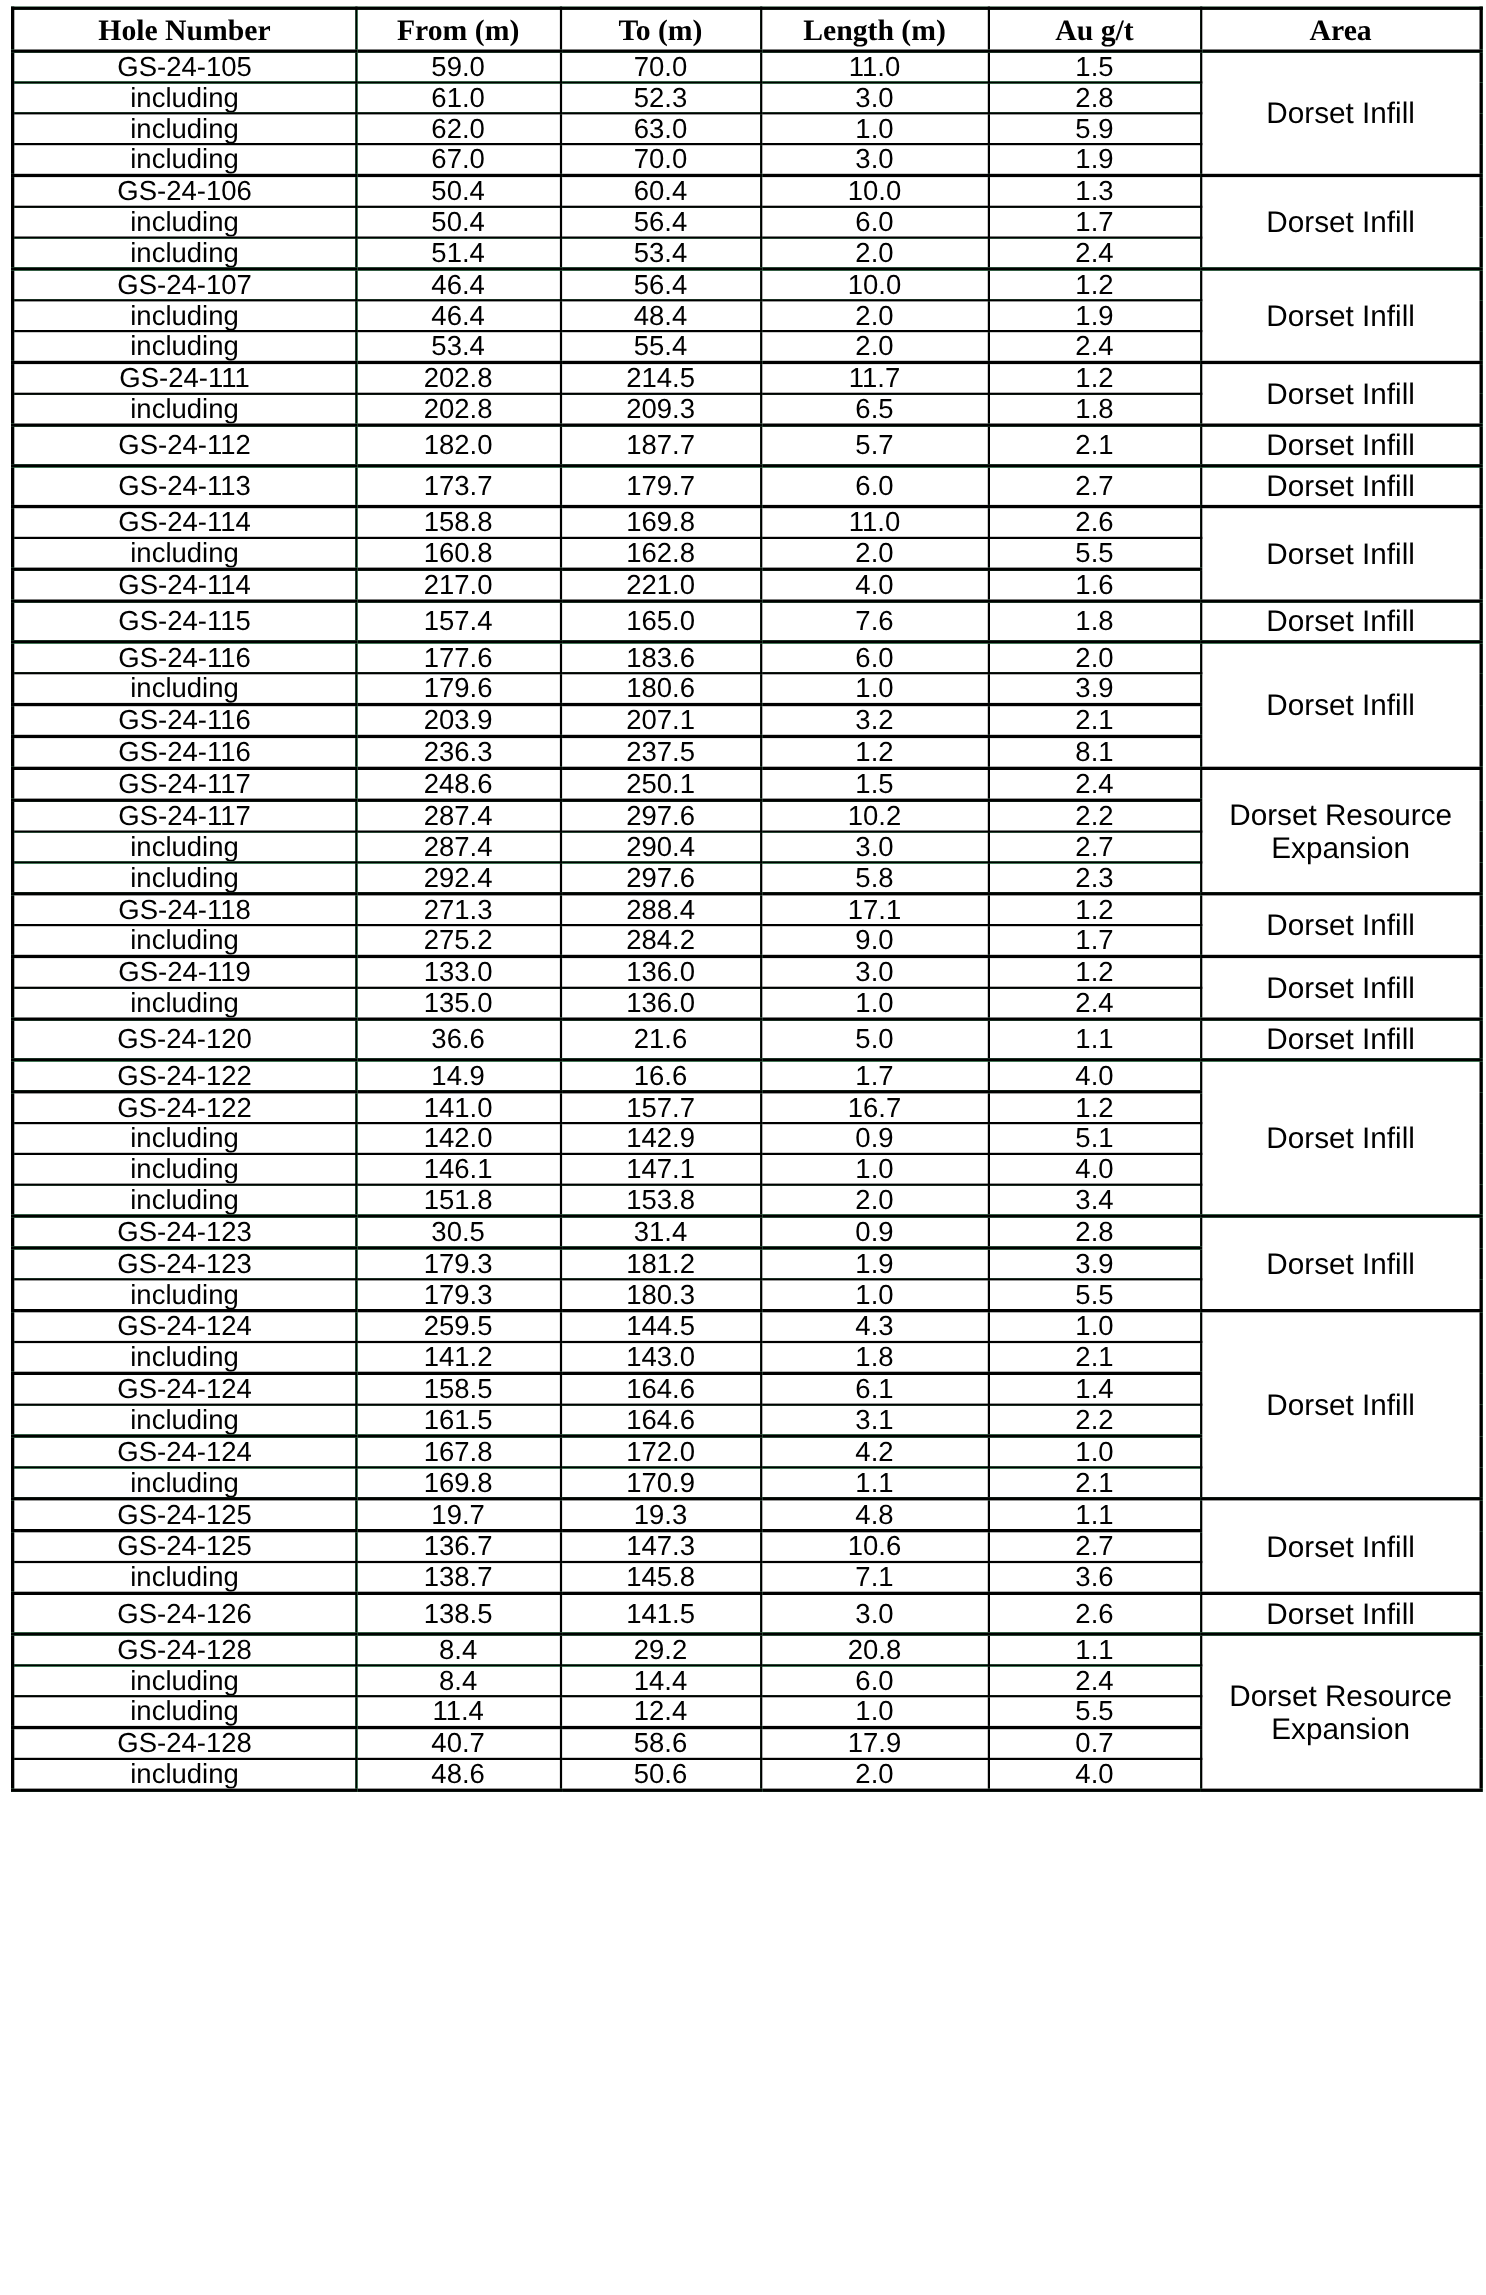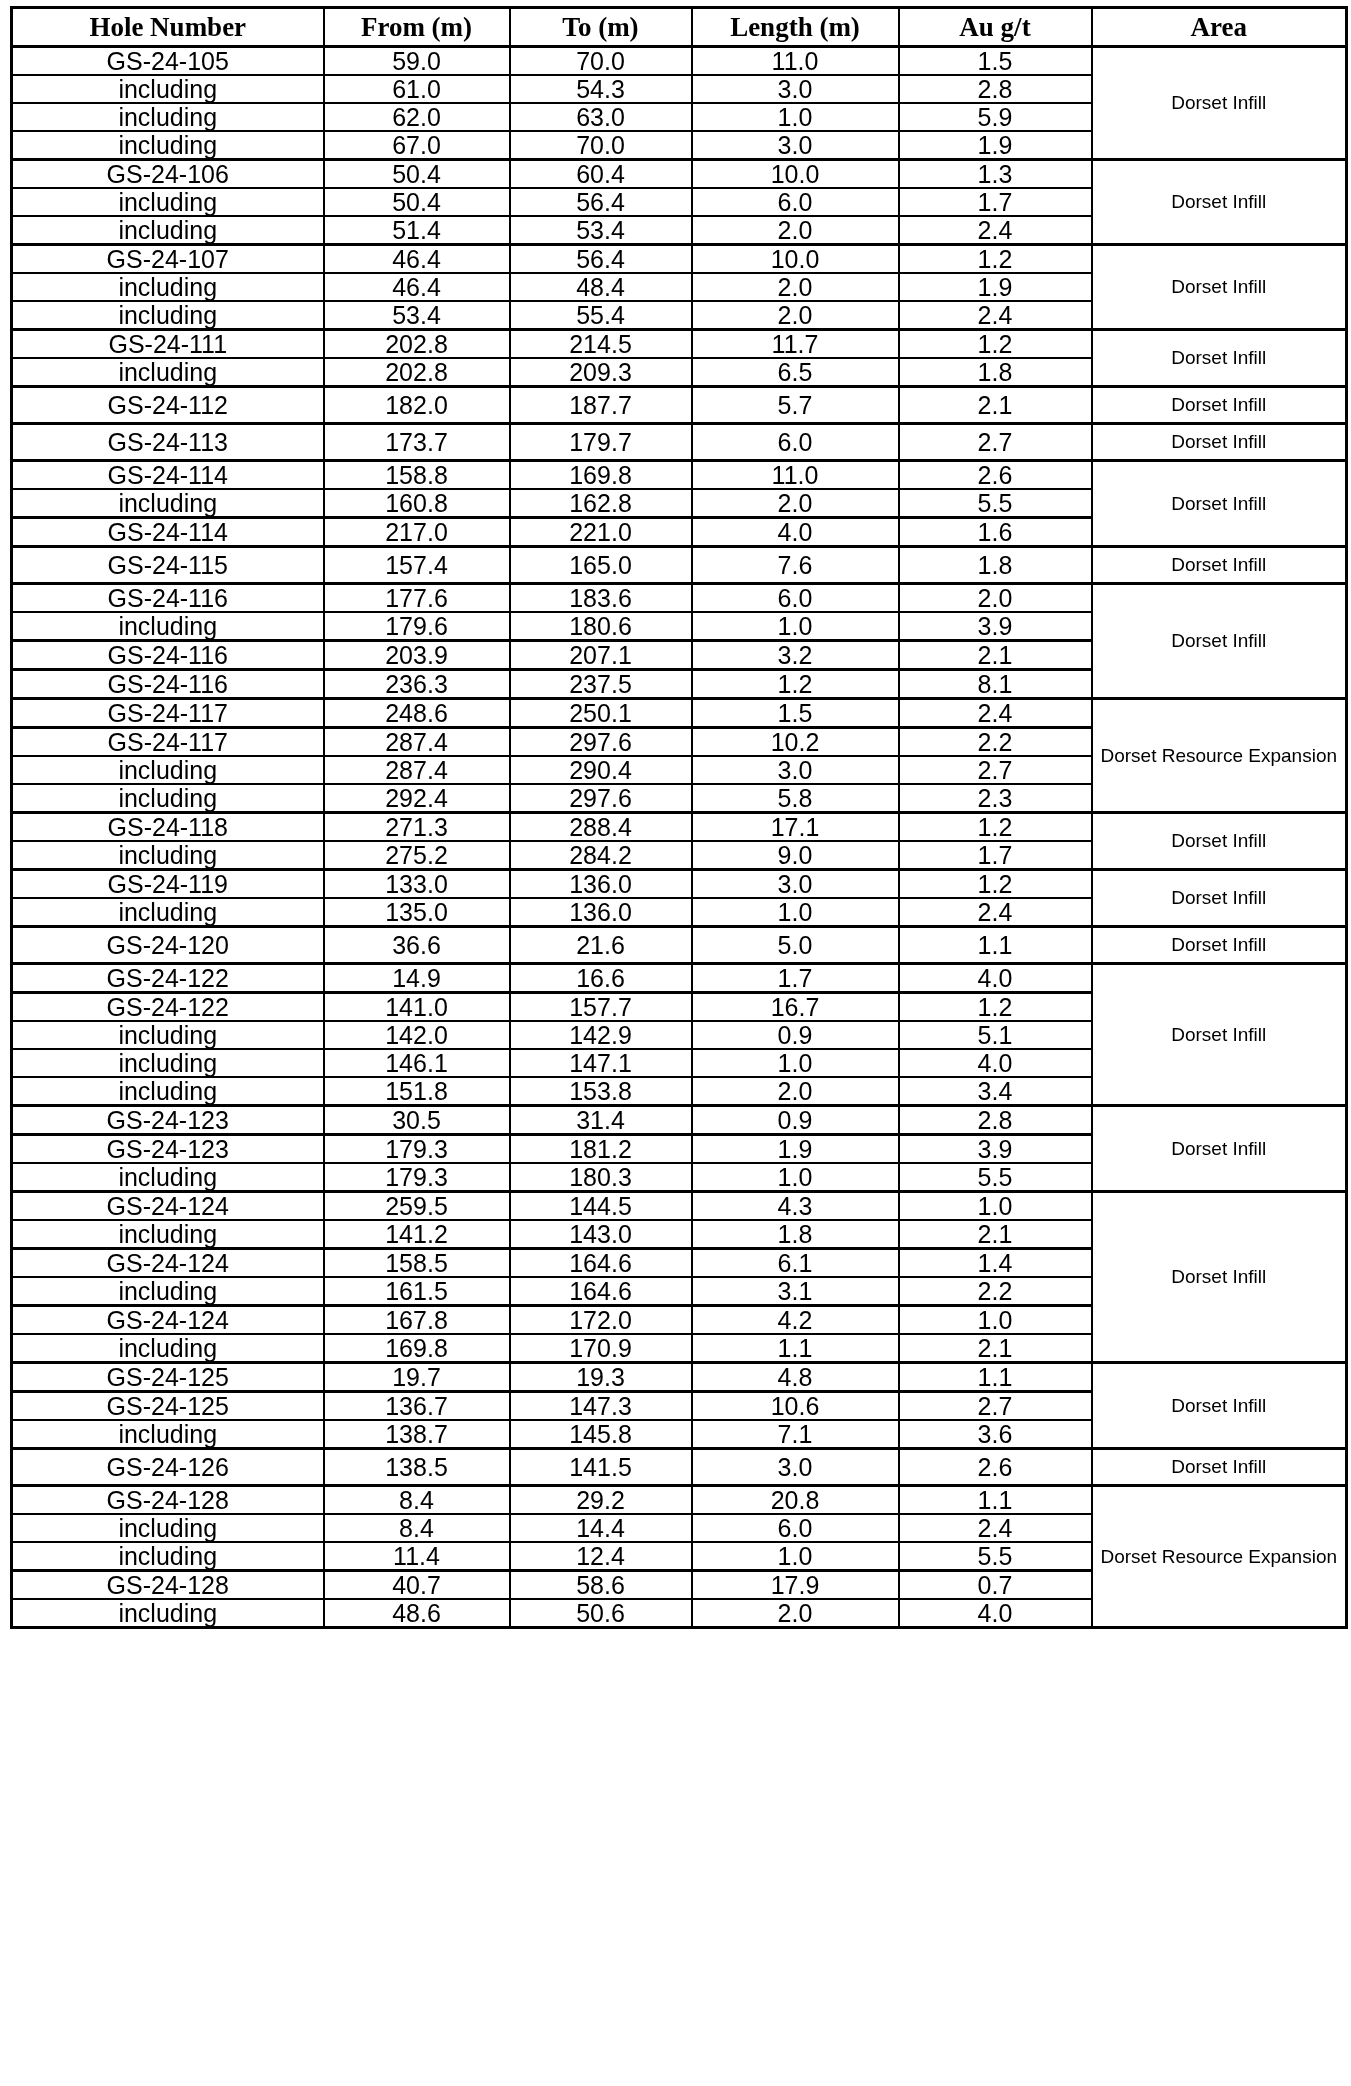--- a/index.html
+++ b/index.html
@@ -54,21 +54,21 @@
     letter-spacing: 0px;
   }
   table.drill-table tbody td {
     font-family: "Liberation Sans", sans-serif;
     font-weight: normal;
     font-size: 25px;
     height: 26px;
     line-height: 26px;
   }
   table.drill-table tbody td.area-cell {
-    font-size: 19px;
+    font-size: 27px;
     line-height: 30px;
     white-space: normal;
     padding: 2px 4px;
     border-top-width: 3px;
     border-bottom-width: 3px;
   }
   
   table.drill-table tbody tr.group-start > td {
     border-top: 3px solid #000;
   }
@@ -104,21 +104,21 @@
           <td>GS-24-105</td>
           <td>59.0</td>
           <td>70.0</td>
           <td>11.0</td>
           <td>1.5</td>
           <td class="area-cell" rowspan="4">Dorset Infill</td>
         </tr>
         <tr>
           <td>including</td>
           <td>61.0</td>
-          <td>54.3</td>
+          <td>52.3</td>
           <td>3.0</td>
           <td>2.8</td>
         </tr>
         <tr>
           <td>including</td>
           <td>62.0</td>
           <td>63.0</td>
           <td>1.0</td>
           <td>5.9</td>
         </tr>

